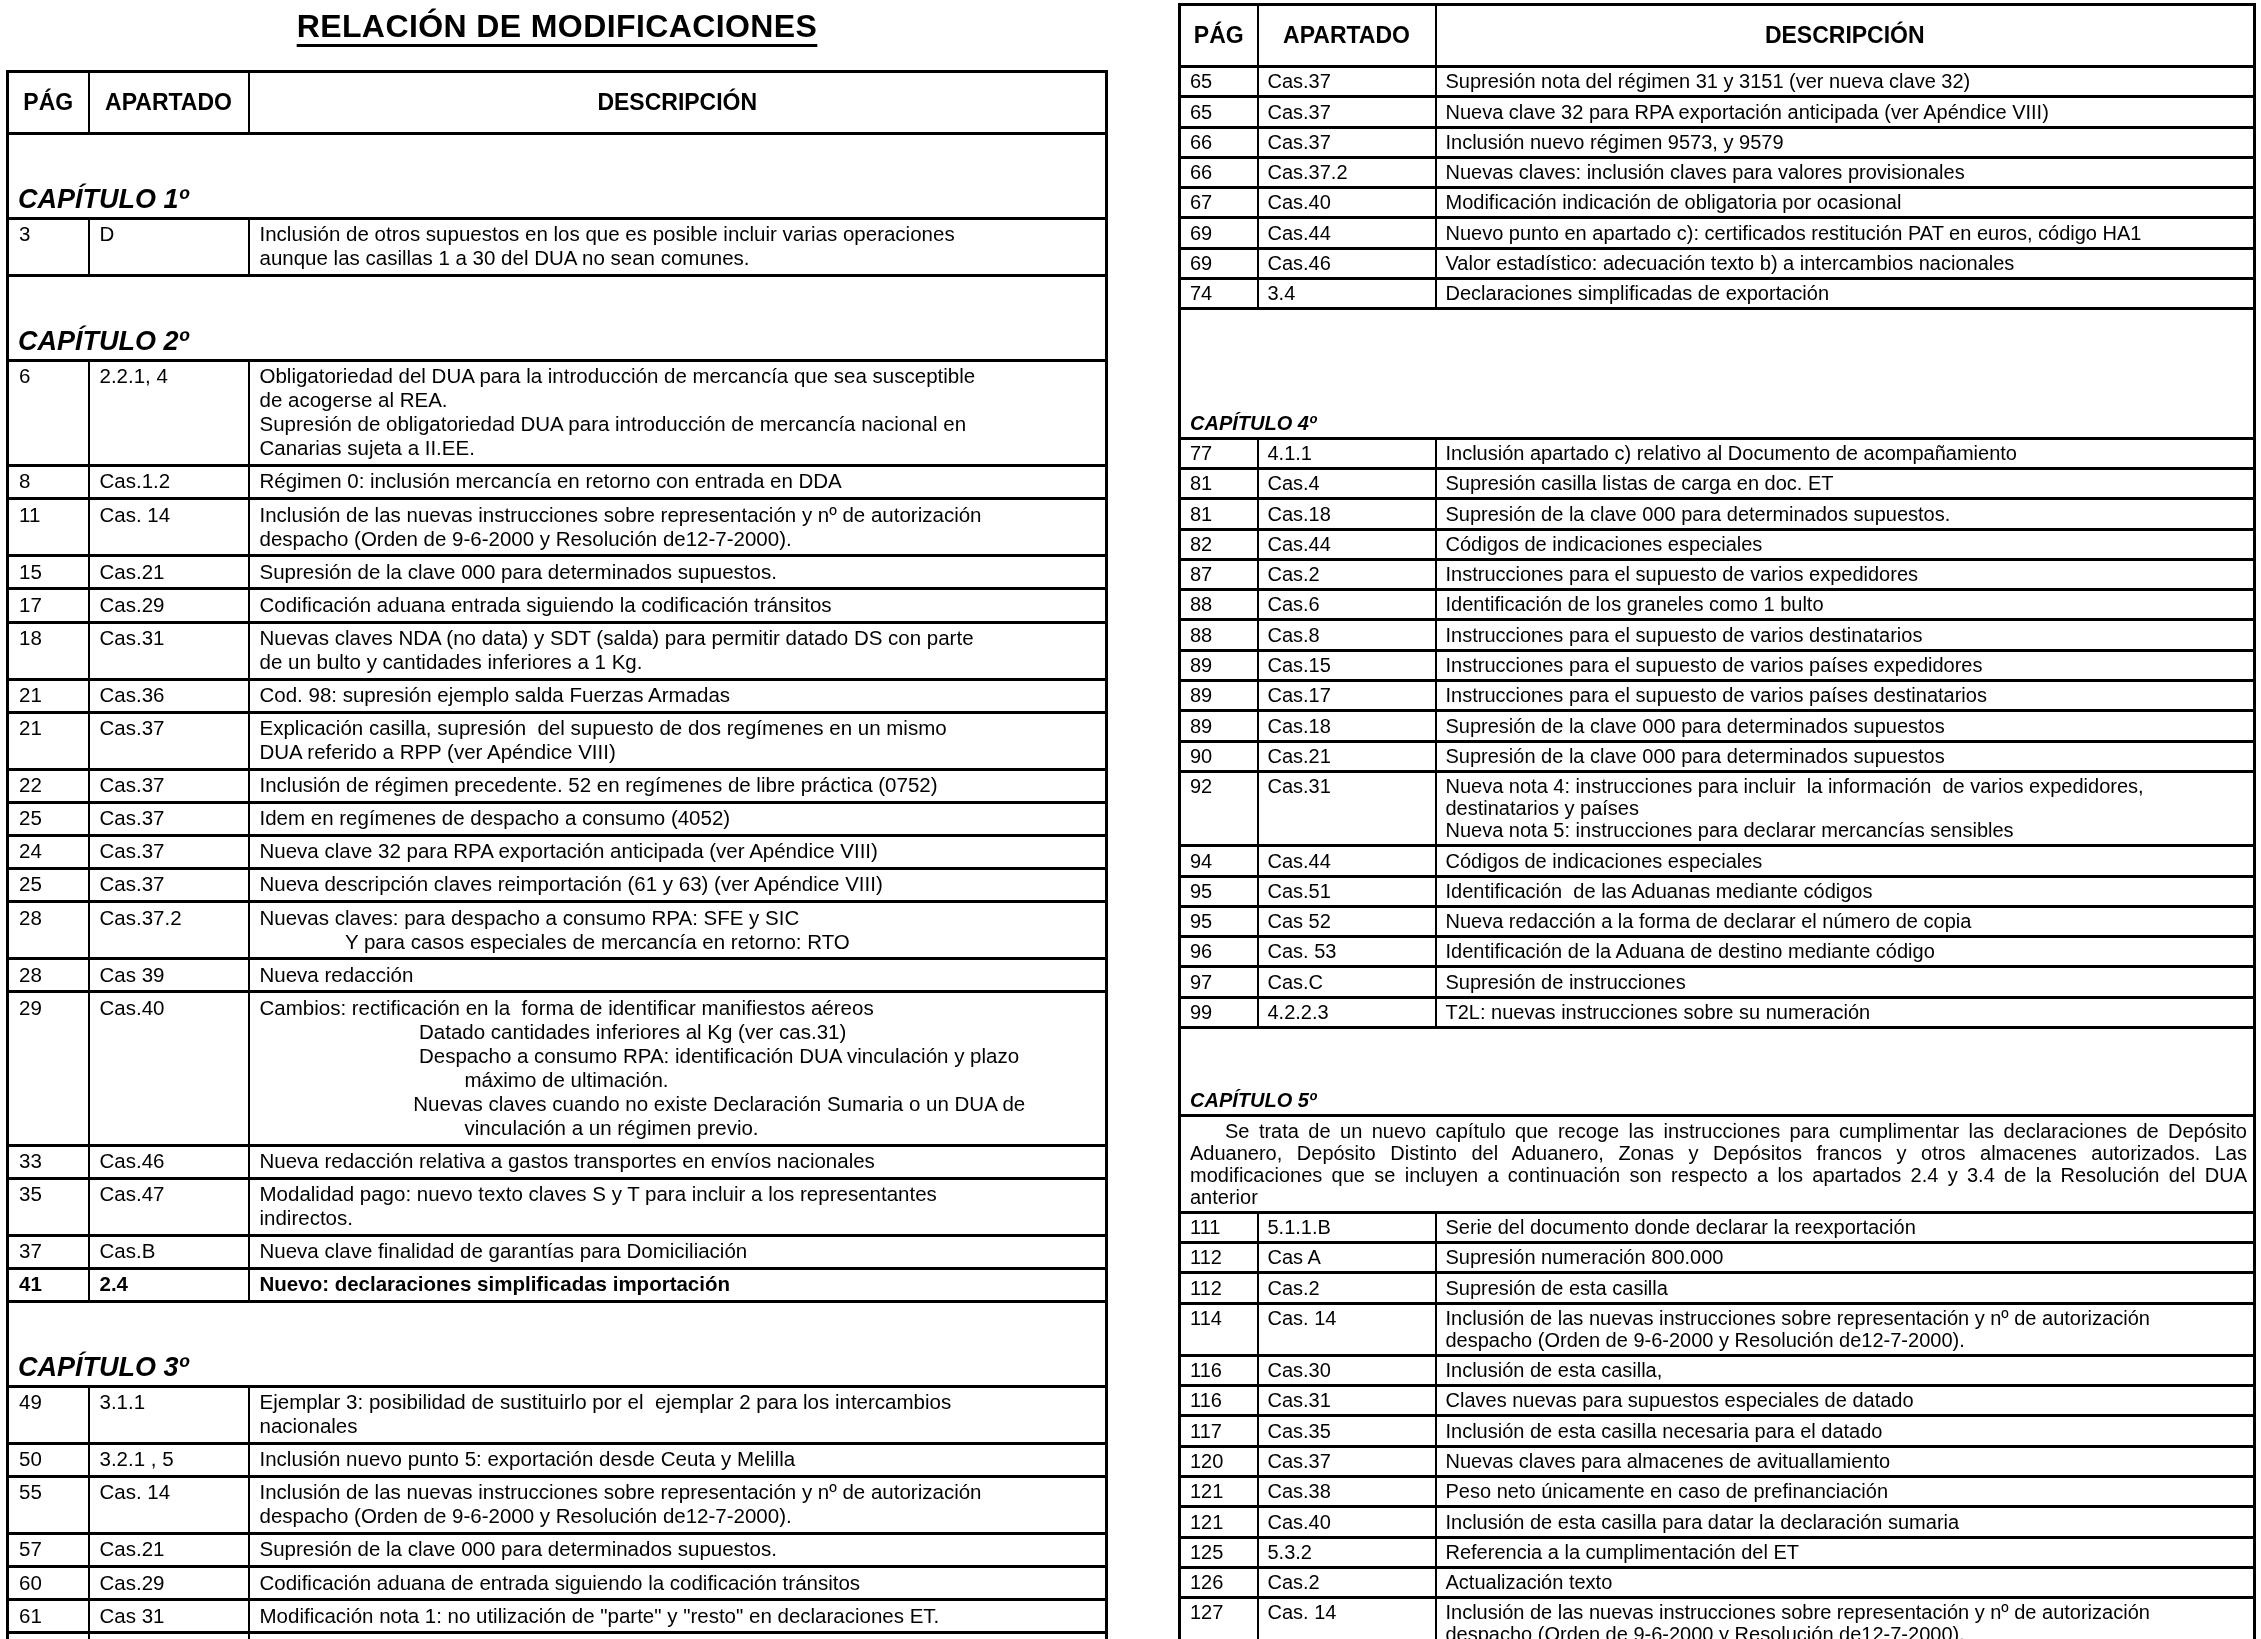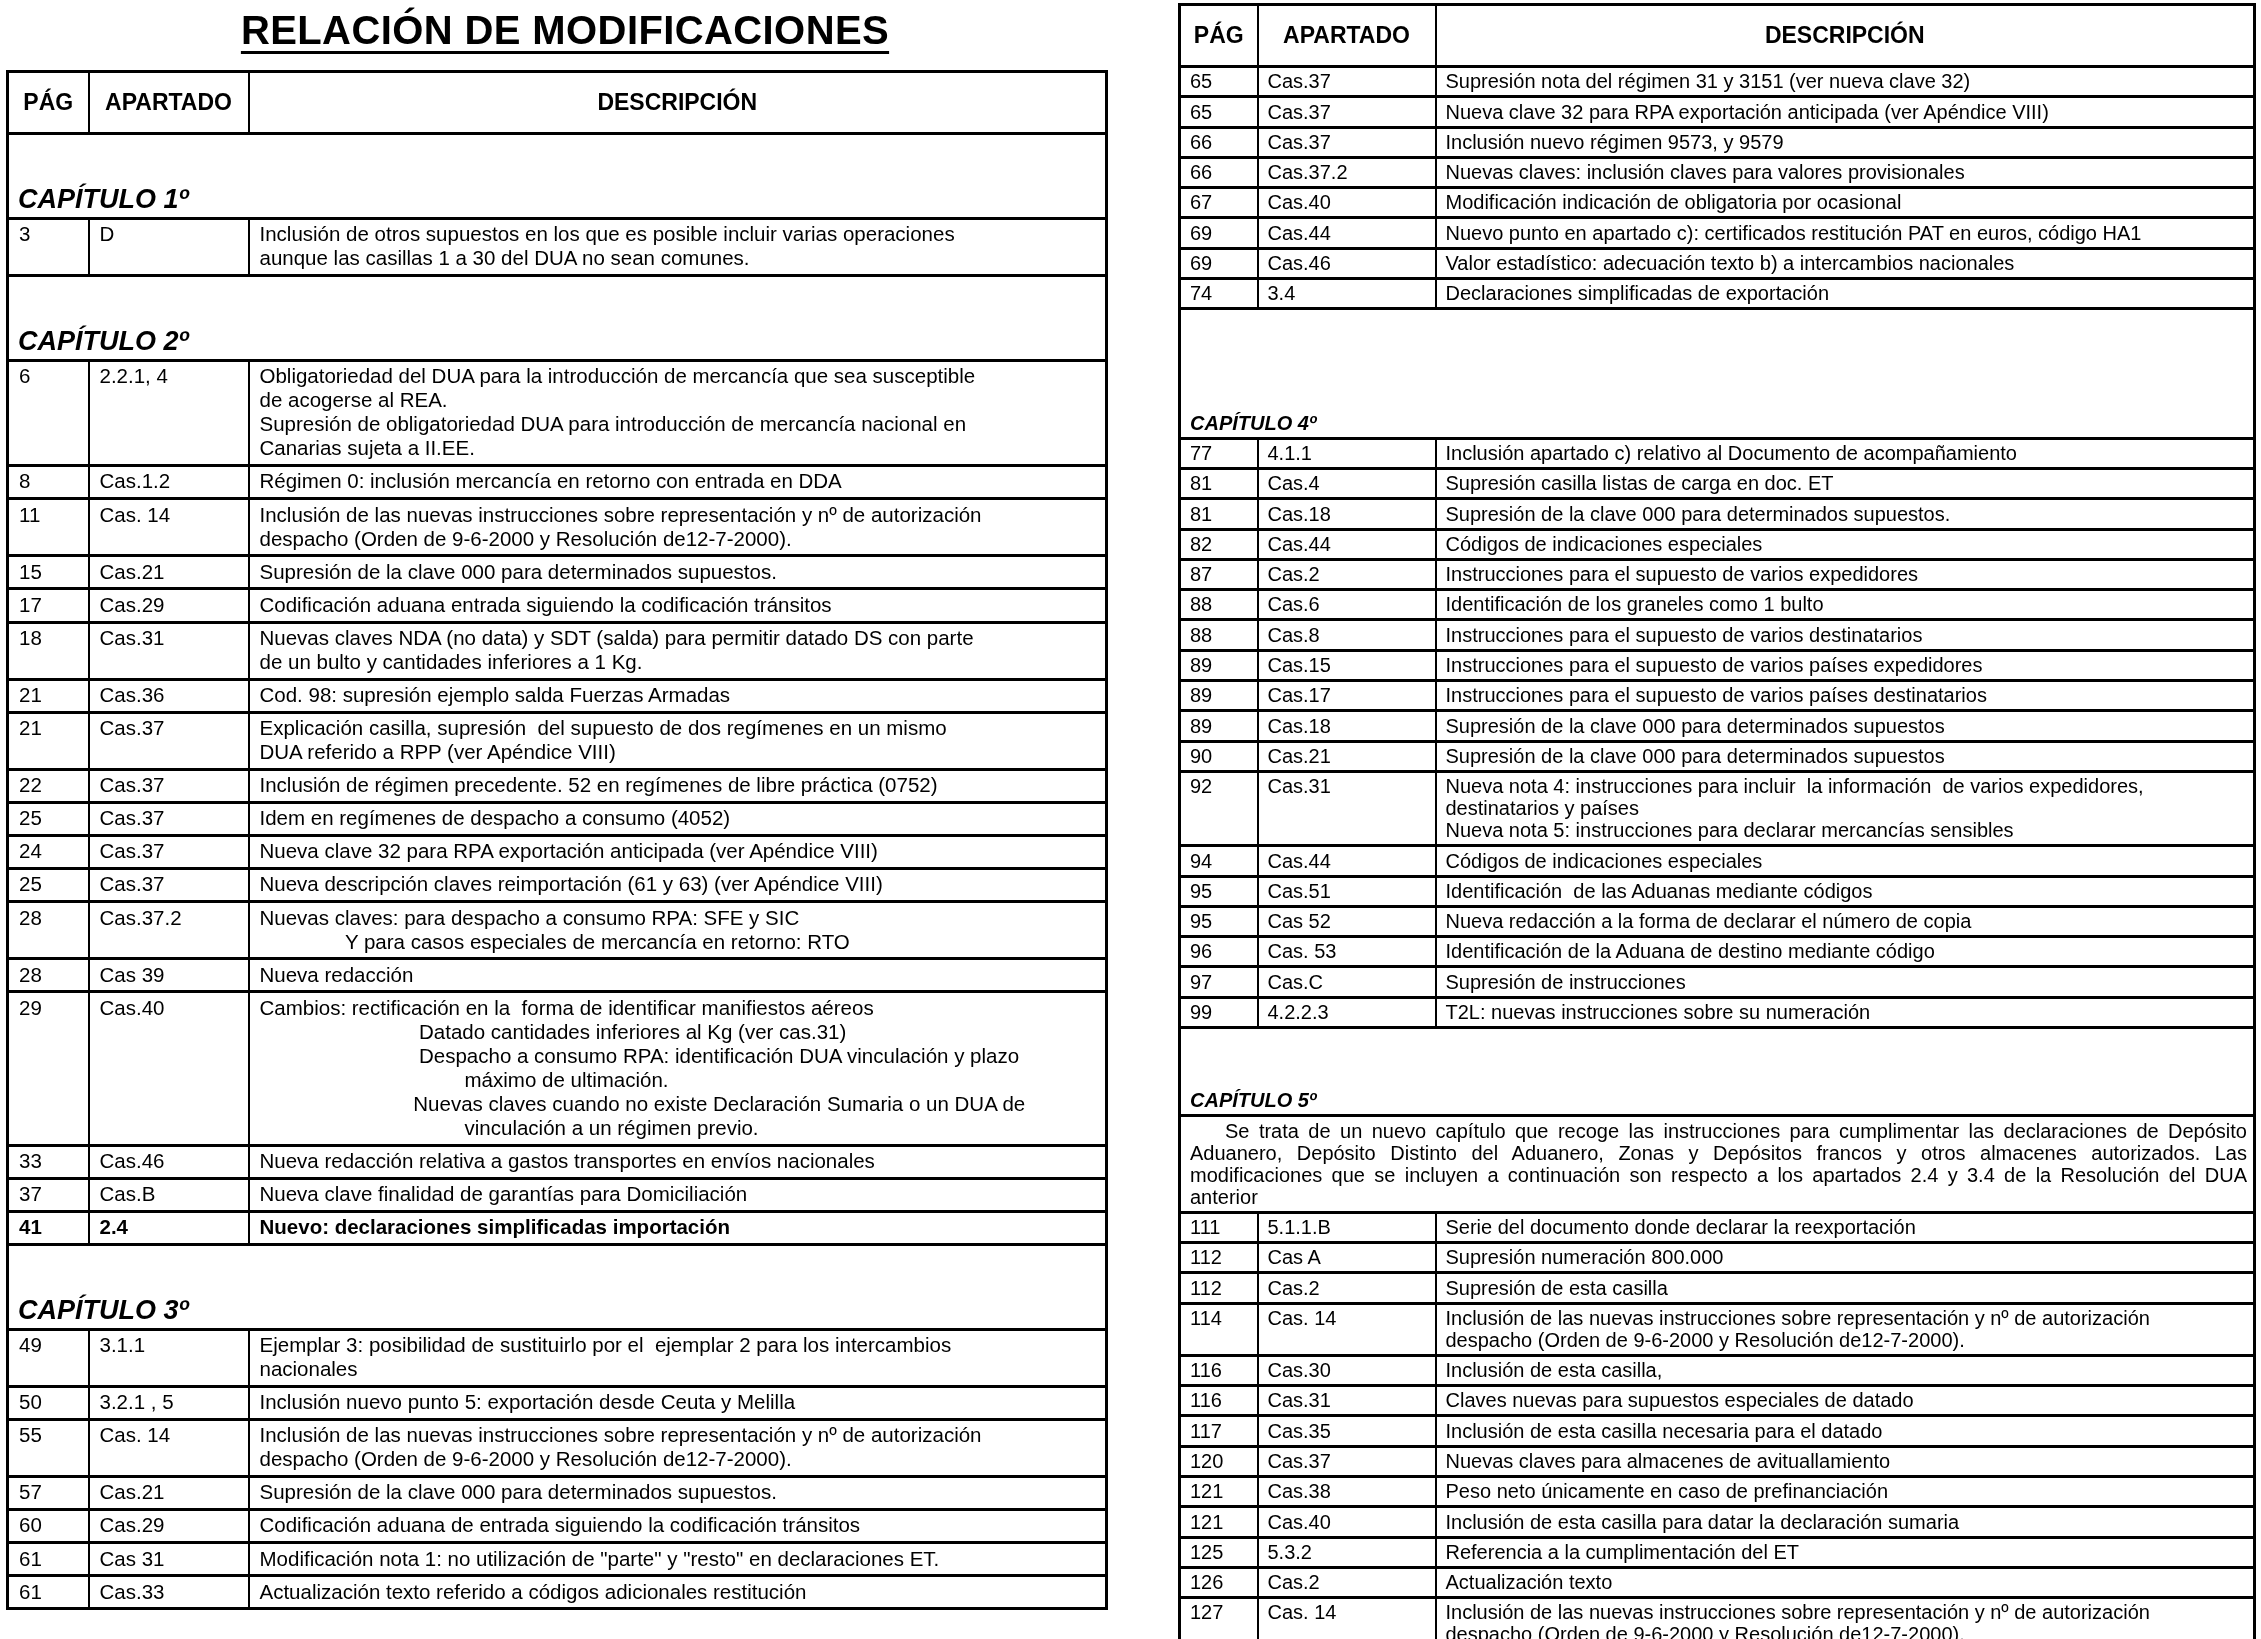--- a/index.html
+++ b/index.html
@@ -1,22 +1,22 @@
 <!DOCTYPE html>
 <html style="font-size:12px"><head>
 <meta charset="utf-8">
 <style>
   html,body { margin:0; padding:0; background:#e8e8e8; }
   .page {
     position:relative; width:2261px; height:1640px; background:#ffffff;
     font-family:"Liberation Sans", sans-serif; color:#000; overflow:hidden;
   }
   .doc-title {
-    position:absolute; top:7.6px; left:8px; width:1114px; text-align:center;
-    font-size:40px; font-weight:bold; letter-spacing:0.4px;
+    position:absolute; top:7.6px; left:0; width:1114px; text-align:center;
+    font-size:32px; font-weight:bold; letter-spacing:0.4px;
   }
   .doc-title span { text-decoration:underline; text-decoration-thickness:3px; text-underline-offset:6.8px; }
 
   table.modtable {
     position:absolute; border-collapse:collapse; table-layout:fixed; background:#fff;
     border:3.8px solid #000;
   }
   .modtable th, .modtable td {
     border:3px solid #000; border-left-width:2.3px; border-right-width:2.3px;
     vertical-align:top; overflow:hidden;
@@ -169,20 +169,26 @@
                                     máximo de ultimación.
                            Nuevas claves cuando no existe Declaración Sumaria o un DUA de
                                     vinculación a un régimen previo.</td>
         </tr>
         <tr>
           <td class="pag">33</td>
           <td class="apartado">Cas.46</td>
           <td class="desc">Nueva redacción relativa a gastos transportes en envíos nacionales</td>
         </tr>
         <tr>
+          <td class="pag">35</td>
+          <td class="apartado">Cas.47</td>
+          <td class="desc">Modalidad pago: nuevo texto claves S y T para incluir a los representantes
+indirectos.</td>
+        </tr>
+        <tr>
           <td class="pag">37</td>
           <td class="apartado">Cas.B</td>
           <td class="desc">Nueva clave finalidad de garantías para Domiciliación</td>
         </tr>
         <tr>
           <td class="pag bold">41</td>
           <td class="apartado bold">2.4</td>
           <td class="desc bold">Nuevo: declaraciones simplificadas importación</td>
         </tr>
       </tbody>

